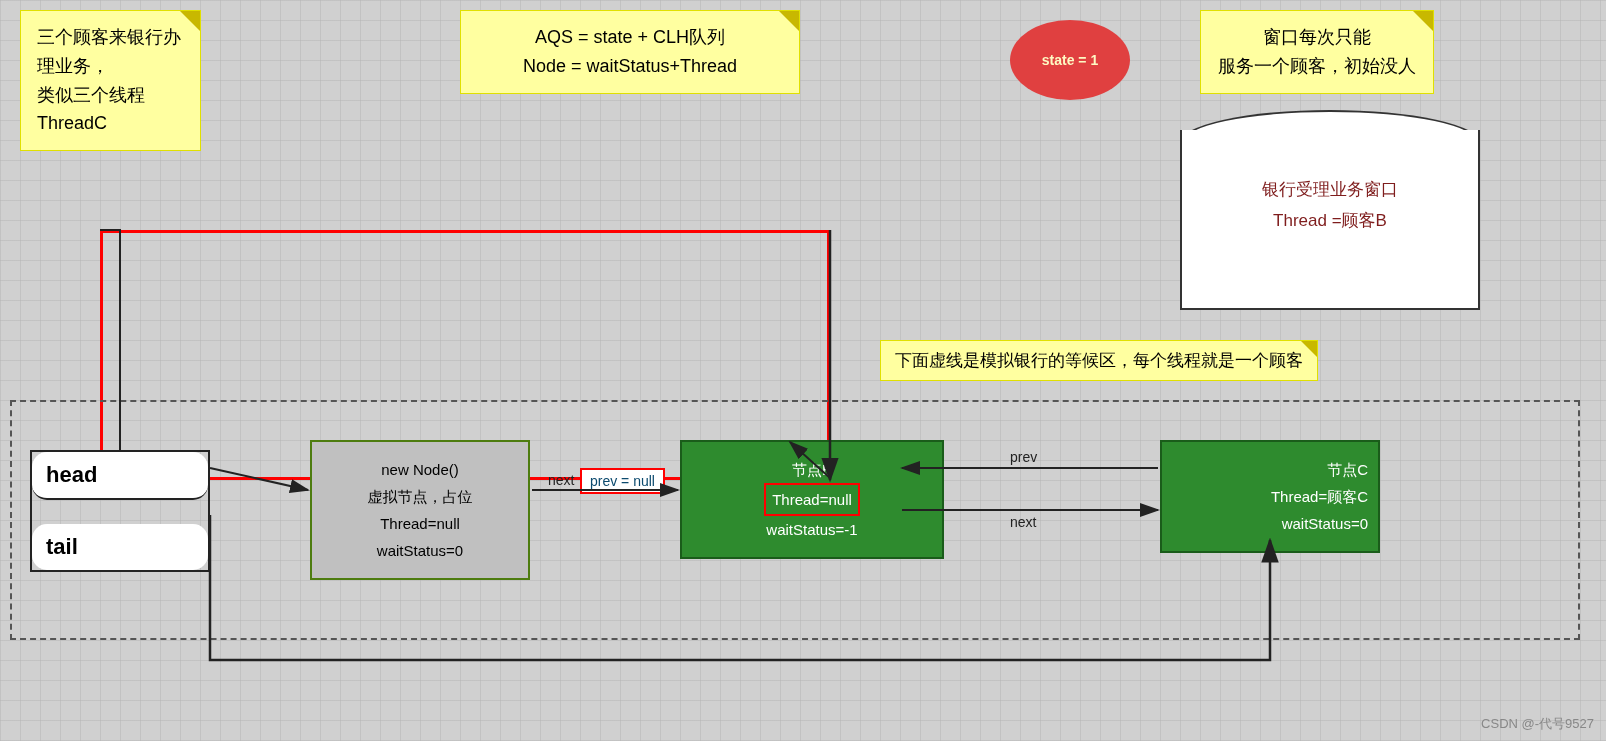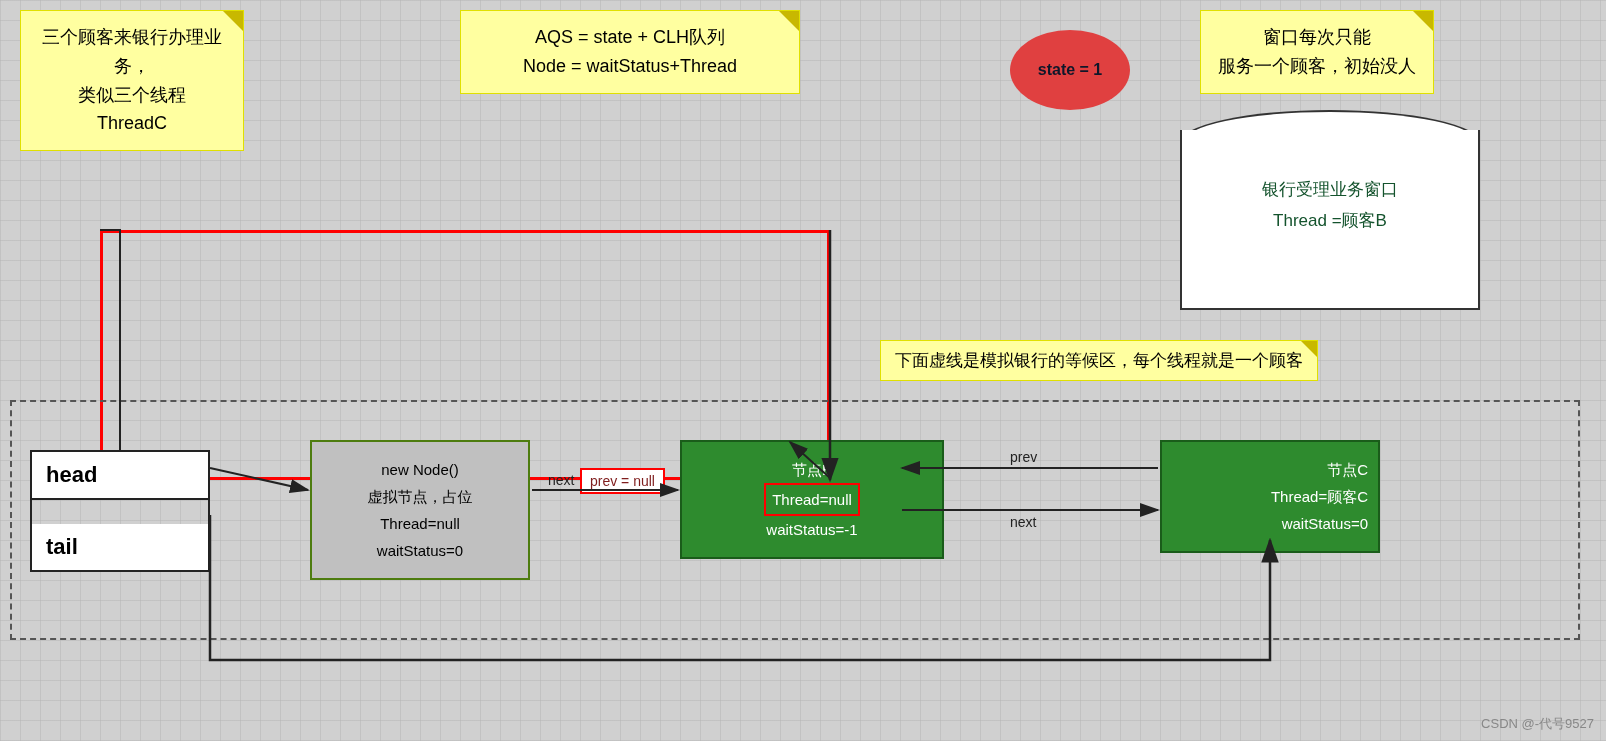--- a/index.html
+++ b/index.html
@@ -18,27 +18,26 @@
       width: 100%; height: 100%;
       background-image:
         linear-gradient(rgba(180,180,180,0.5) 1px, transparent 1px),
         linear-gradient(90deg, rgba(180,180,180,0.5) 1px, transparent 1px);
       background-size: 20px 20px;
     }
     
     .sticky-topleft {
       position: absolute;
       top: 10px; left: 20px;
-      width: 224px;
+      width: 181px;
       background: #ffffa0;
       border: 1px solid #e0e000;
       padding: 12px 16px;
       font-size: 18px;
       line-height: 1.6;
-      text-align: center;
     }
     .sticky-topleft::after {
       content: '';
       position: absolute;
       top: 0; right: 0;
       width: 0; height: 0;
       border-style: solid;
       border-width: 0 20px 20px 0;
       border-color: transparent #c8b800 transparent transparent;
     }
@@ -59,30 +58,30 @@
       position: absolute;
       top: 0; right: 0;
       width: 0; height: 0;
       border-style: solid;
       border-width: 0 20px 20px 0;
       border-color: transparent #c8b800 transparent transparent;
     }
     
     .state-oval {
       position: absolute;
-      top: 30px; left: 1010px;
+      top: 20px; left: 1010px;
       width: 120px; height: 80px;
       background: #e04040;
       border-radius: 50%;
       display: flex;
       align-items: center;
       justify-content: center;
-      font-size: 16px;
+      font-size: 14px;
       font-weight: bold;
-      color: #0f172a;
+      color: #fef9c3;
     }
     
     .sticky-topright {
       position: absolute;
       top: 10px; left: 1200px;
       width: 234px;
       background: #ffffa0;
       border: 1px solid #e0e000;
       padding: 12px 16px;
       font-size: 18px;
@@ -118,21 +117,21 @@
       border-radius: 50% 50% 0 0 / 60% 60% 0 0;
       background: white;
     }
     .bank-window-text {
       position: absolute;
       top: 175px; left: 1180px;
       width: 300px;
       text-align: center;
       font-size: 17px;
       line-height: 1.8;
-      color: #14532d;
+      color: #7f1d1d;
     }
     
     .red-rect {
       position: absolute;
       top: 230px; left: 100px;
       width: 730px;
       height: 250px;
       border: 3px solid red;
       background: transparent;
     }
@@ -169,20 +168,21 @@
       top: 450px; left: 30px;
       width: 180px;
       border: 2px solid #222;
     }
     .headtail-row {
       padding: 10px 14px;
       font-size: 22px;
       font-weight: bold;
       border-bottom: 2px solid #222;
       background: white;
+      border-radius: 15px;
     }
     .headtail-row:last-child {
       border-bottom: none;
       margin-top: 24px;
     }
     
     .virtual-node {
       position: absolute;
       top: 440px; left: 310px;
       width: 220px;
@@ -225,21 +225,21 @@
       font-size: 15px;
       line-height: 1.8;
       color: white;
     }
     
     .prev-null-label {
       position: absolute;
       top: 468px; left: 580px;
       border: 2px solid red;
       background: white;
-      color: #7f1d1d;
+      color: #0c4a6e;
       font-size: 14px;
       padding: 3px 8px;
     }
     
     .arrow-svg {
       position: absolute;
       top: 0; left: 0;
       width: 1606px;
       height: 741px;
       pointer-events: none;

